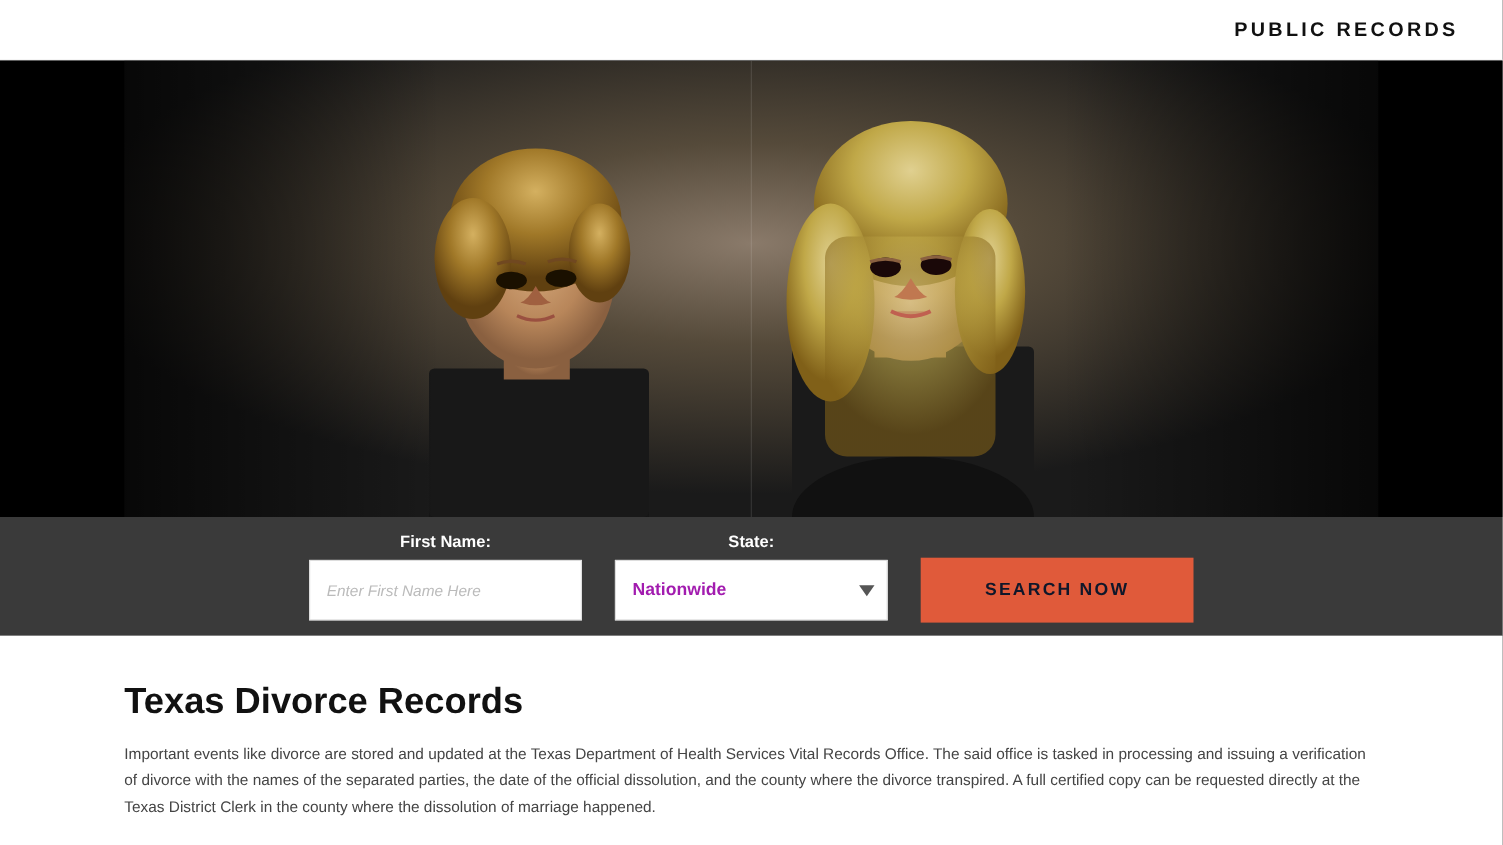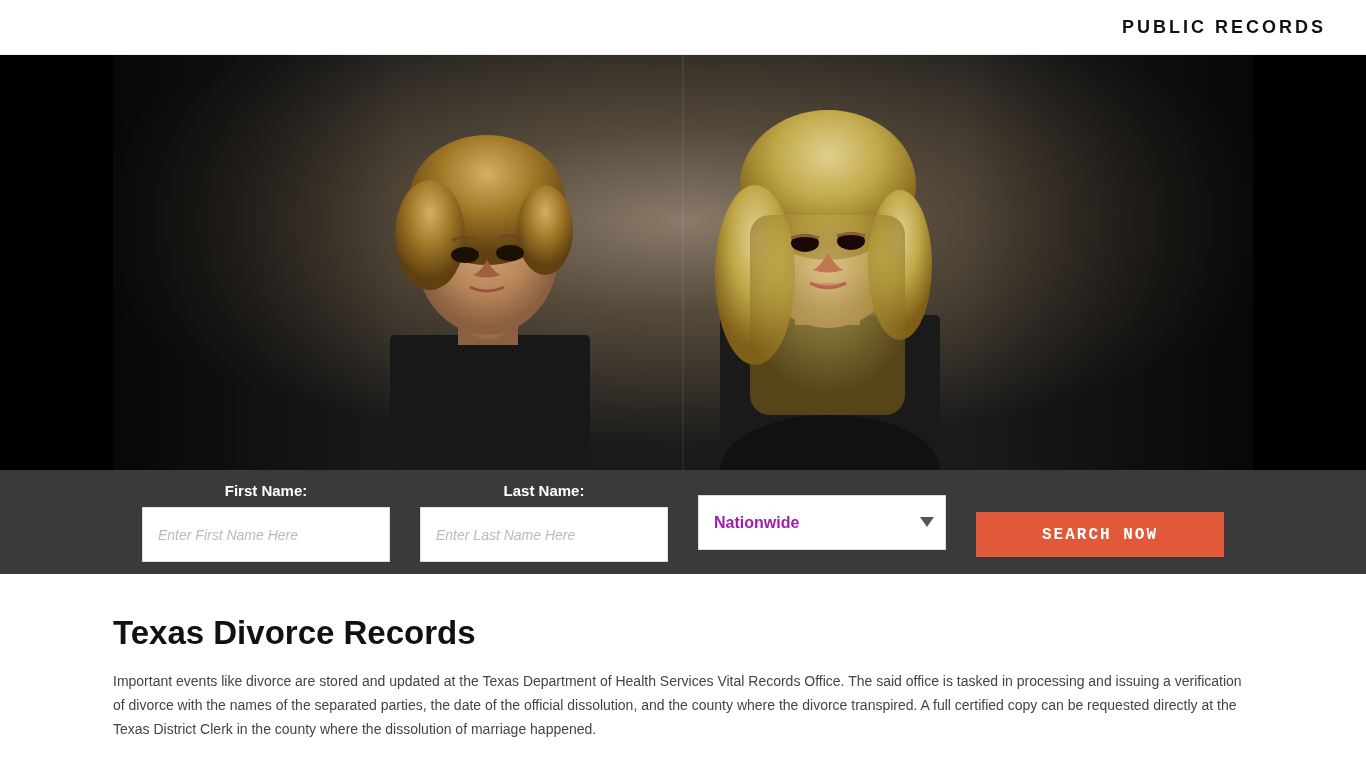--- a/index.html
+++ b/index.html
@@ -128,30 +128,29 @@
       width: 0;
       height: 0;
       border-left: 7px solid transparent;
       border-right: 7px solid transparent;
       border-top: 10px solid #555;
       pointer-events: none;
     }
 
     .search-btn {
       width: 248px;
-      height: 45px;
+      height: 59px;
       background: #e05a3a;
-      color: #ffffff;
+      color: #0f172a;
       font-size: 16px;
       font-weight: 700;
       letter-spacing: 2px;
       text-transform: uppercase;
       border: none;
       cursor: pointer;
-      font-family: Liberation Mono, monospace;
     }
 
     
     .content {
       padding: 40px 113px 40px 113px;
       background: #fff;
     }
 
     .content-title {
       font-size: 33px;
@@ -278,26 +277,23 @@
     <rect x="966" y="0" width="400" height="415" fill="url(#rightFade)"></rect>
   </svg>
 </section>
 
 <section class="search-section">
   <div class="search-field">
     <label class="field-label">First Name:</label>
     <input class="text-input" type="text" placeholder="Enter First Name Here" style="">
   </div>
 
+
   <div class="search-field">
-    <label class="field-label">Last Name:</label>
-    <input class="text-input" type="text" placeholder="Enter Last Name Here" style="">
-  </div>
-
-  <div class="search-field">
+    <label class="field-label">State:</label>
     <div class="state-select-wrapper">
       <select class="state-select" id="state-select"><option value="Nationwide">Nationwide</option><option value="Alabama">Alabama</option><option value="Alaska">Alaska</option><option value="Arizona">Arizona</option><option value="Arkansas">Arkansas</option><option value="California">California</option><option value="Colorado">Colorado</option><option value="Connecticut">Connecticut</option><option value="Delaware">Delaware</option><option value="Florida">Florida</option><option value="Georgia">Georgia</option><option value="Hawaii">Hawaii</option><option value="Idaho">Idaho</option><option value="Illinois">Illinois</option><option value="Indiana">Indiana</option><option value="Iowa">Iowa</option><option value="Kansas">Kansas</option><option value="Kentucky">Kentucky</option><option value="Louisiana">Louisiana</option><option value="Maine">Maine</option><option value="Maryland">Maryland</option><option value="Massachusetts">Massachusetts</option><option value="Michigan">Michigan</option><option value="Minnesota">Minnesota</option><option value="Mississippi">Mississippi</option><option value="Missouri">Missouri</option><option value="Montana">Montana</option><option value="Nebraska">Nebraska</option><option value="Nevada">Nevada</option><option value="New Hampshire">New Hampshire</option><option value="New Jersey">New Jersey</option><option value="New Mexico">New Mexico</option><option value="New York">New York</option><option value="North Carolina">North Carolina</option><option value="North Dakota">North Dakota</option><option value="Ohio">Ohio</option><option value="Oklahoma">Oklahoma</option><option value="Oregon">Oregon</option><option value="Pennsylvania">Pennsylvania</option><option value="Rhode Island">Rhode Island</option><option value="South Carolina">South Carolina</option><option value="South Dakota">South Dakota</option><option value="Tennessee">Tennessee</option><option value="Texas">Texas</option><option value="Utah">Utah</option><option value="Vermont">Vermont</option><option value="Virginia">Virginia</option><option value="Washington">Washington</option><option value="West Virginia">West Virginia</option><option value="Wisconsin">Wisconsin</option><option value="Wyoming">Wyoming</option></select>
       <div class="select-arrow"></div>
     </div>
   </div>
 
   <div class="search-field">
     <label class="field-label">&nbsp;</label>
     <button class="search-btn">SEARCH NOW</button>
   </div>

